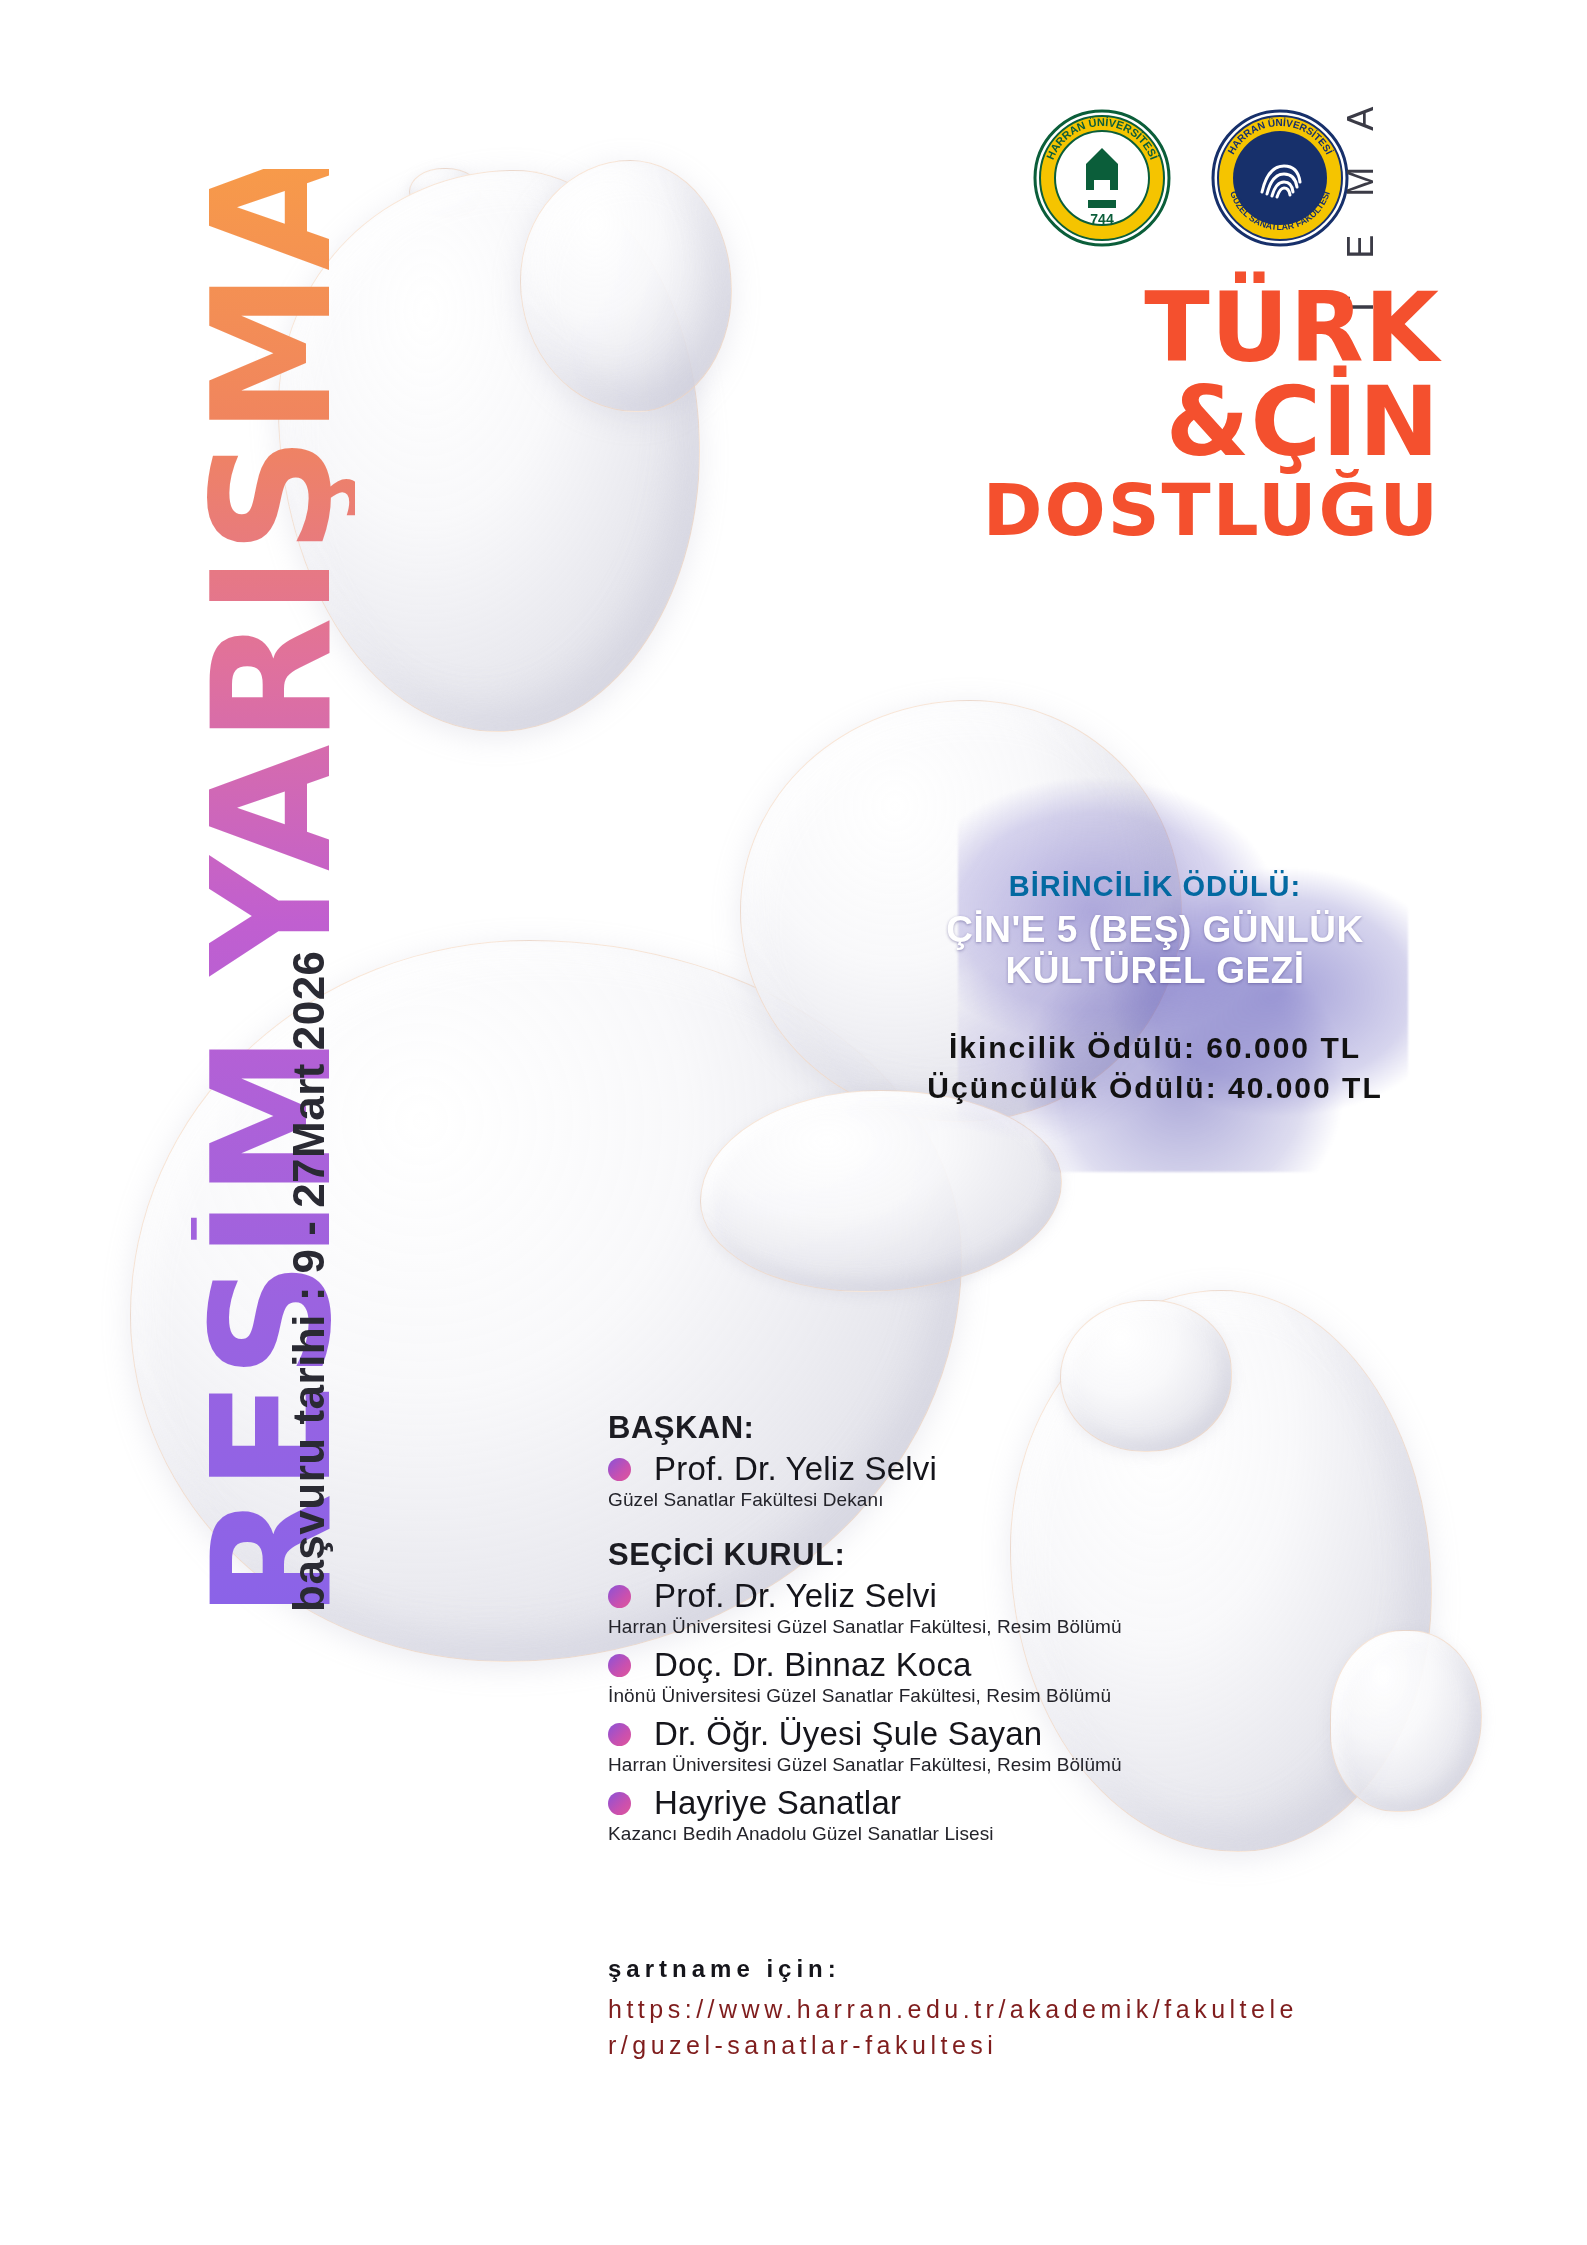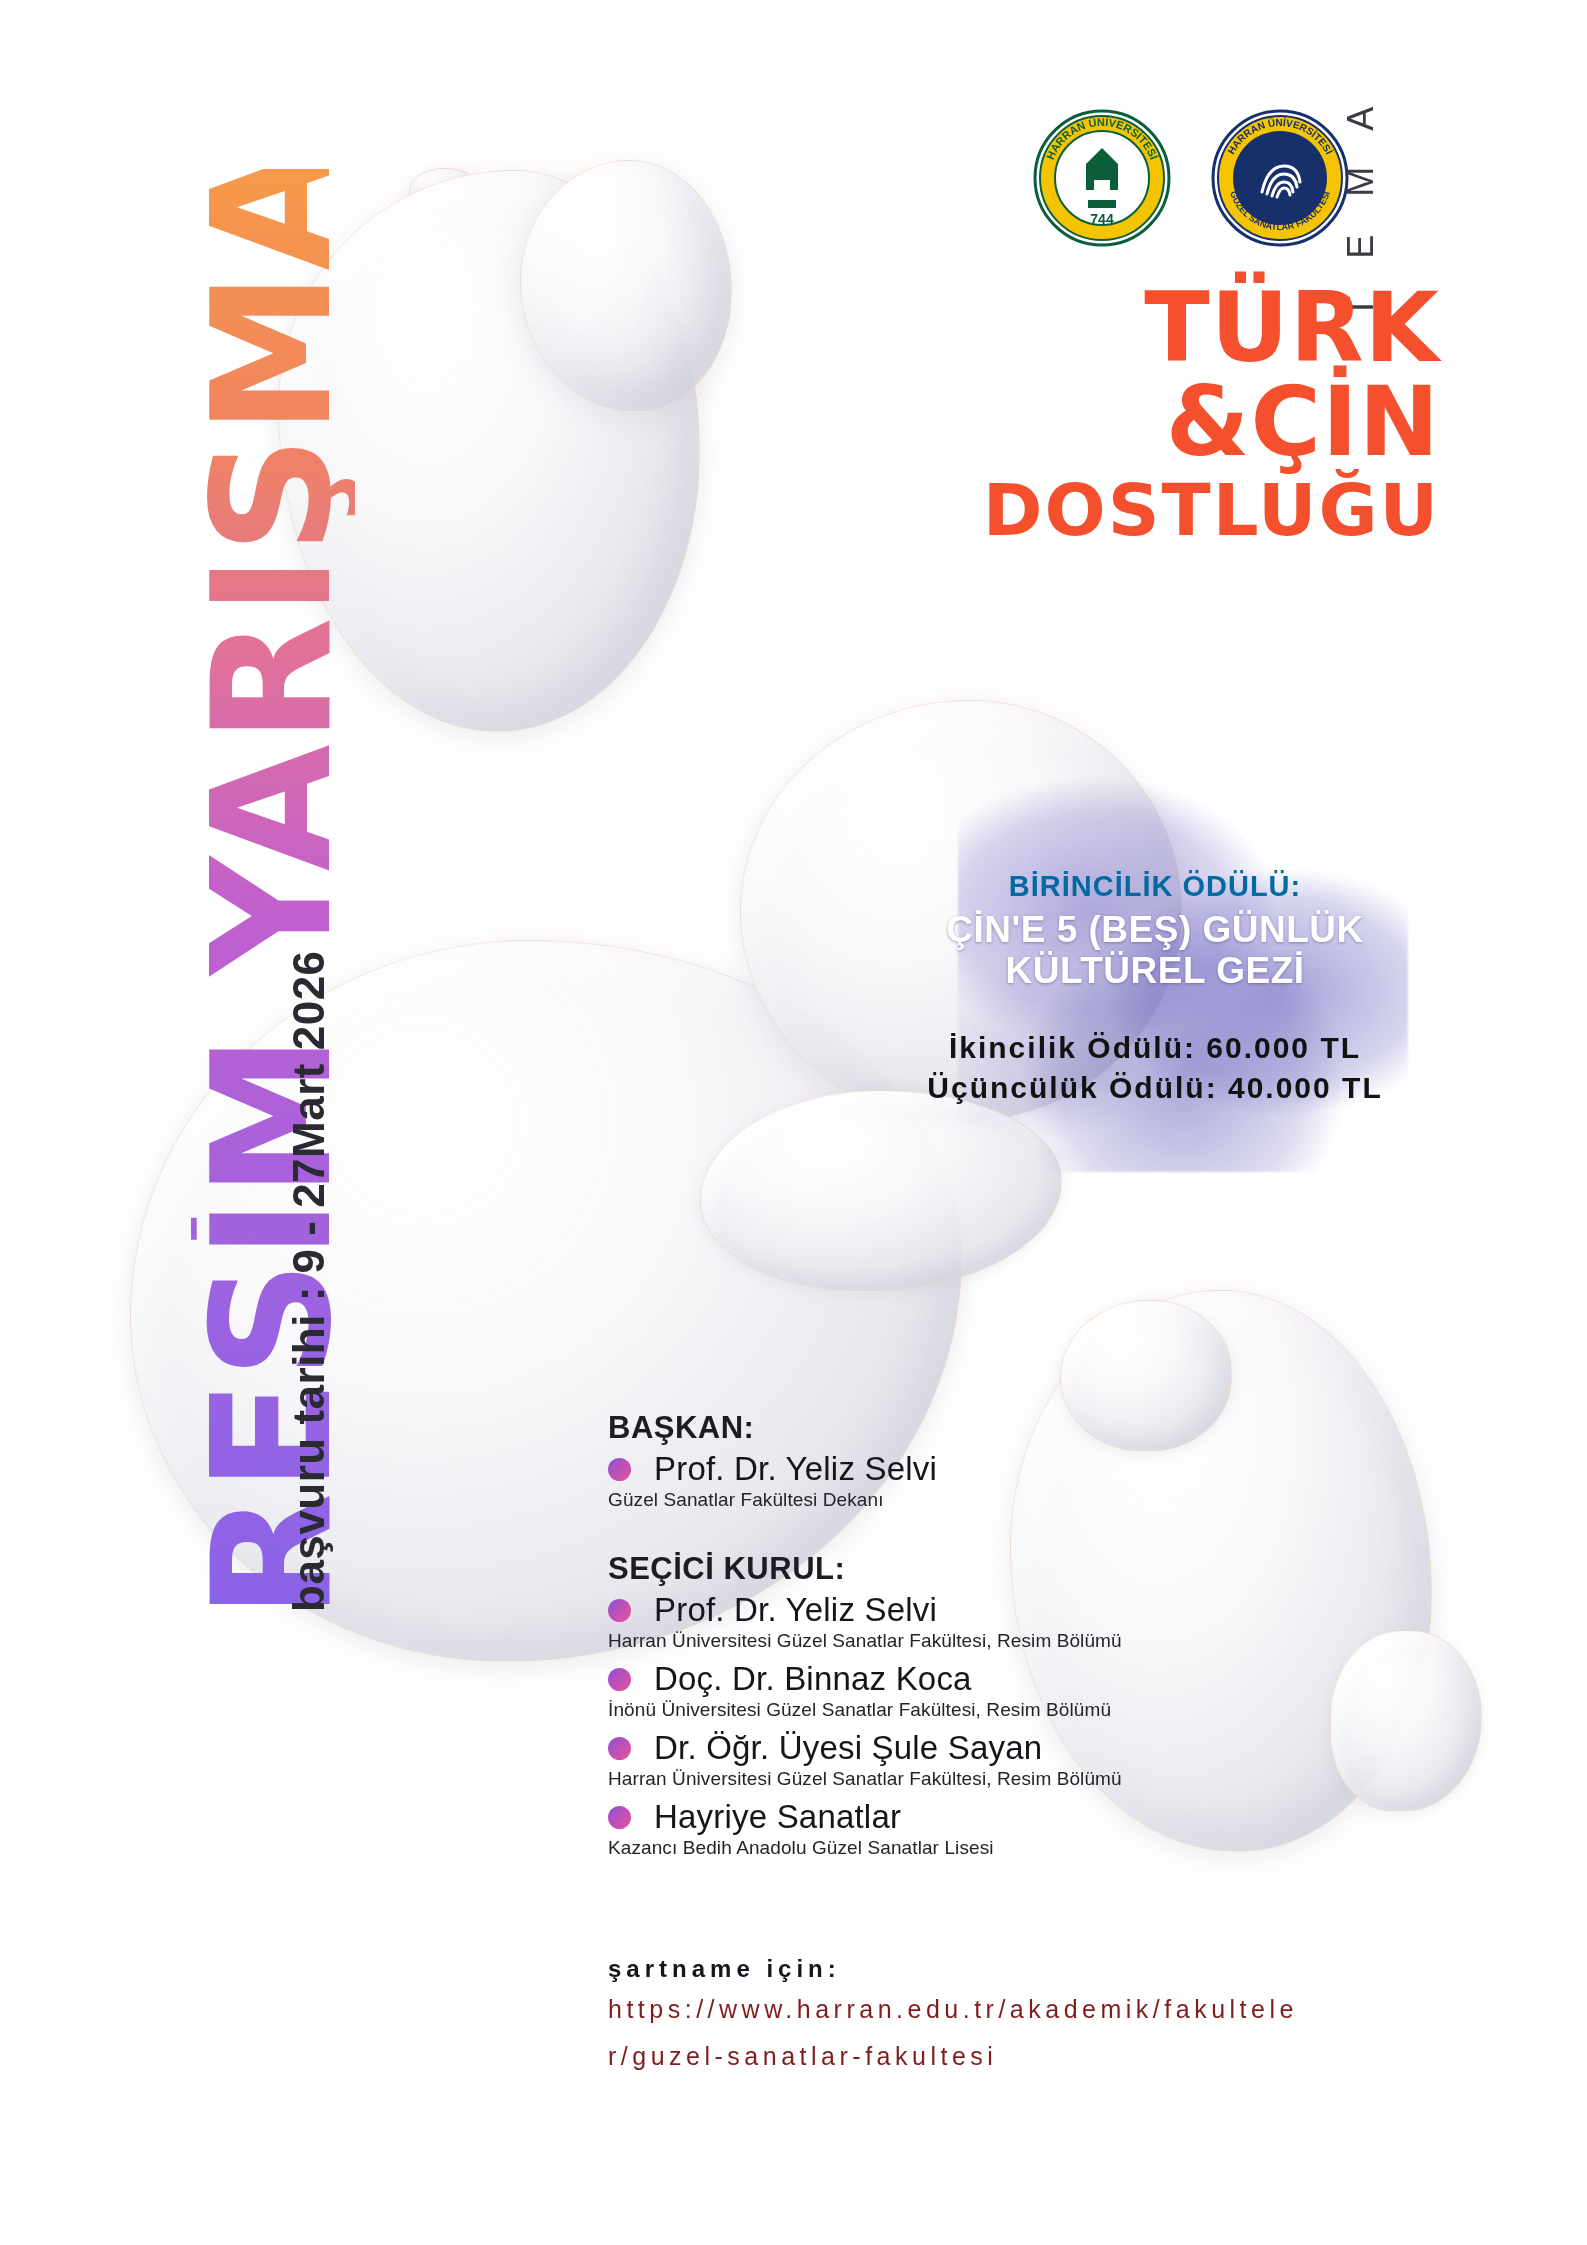--- a/index.html
+++ b/index.html
@@ -198,21 +198,21 @@
     font-weight: 400;
     color: #15151b;
     letter-spacing: 0.2px;
   }
   .person-aff {
     font-size: 19px;
     color: #23232a;
     margin: 1px 0 8px 0;
     letter-spacing: 0.1px;
   }
-  #seciciblock { margin-top: 40px; }
+  #seciciblock { margin-top: 26px; }
 
   
   #footer {
     position: absolute;
     left: 608px;
     top: 1955px;
     width: 760px;
   }
   #footer-label {
     font-size: 24px;
@@ -347,16 +347,16 @@
         <span class="dot"></span>
         <span class="person-name">Hayriye Sanatlar</span>
       </div>
       <div class="person-aff">Kazancı Bedih Anadolu Güzel Sanatlar Lisesi</div>
     </div>
   </div>
 
   <div id="footer">
     <div id="footer-label">şartname için:</div>
     <div class="footer-url">https://www.harran.edu.tr/akademik/fakultele</div>
-    <div class="footer-url" style="margin-top:11px">r/guzel-sanatlar-fakultesi</div>
+    <div class="footer-url" style="margin-top:0">r/guzel-sanatlar-fakultesi</div>
   </div>
 
 </div>
 
 </body></html>

